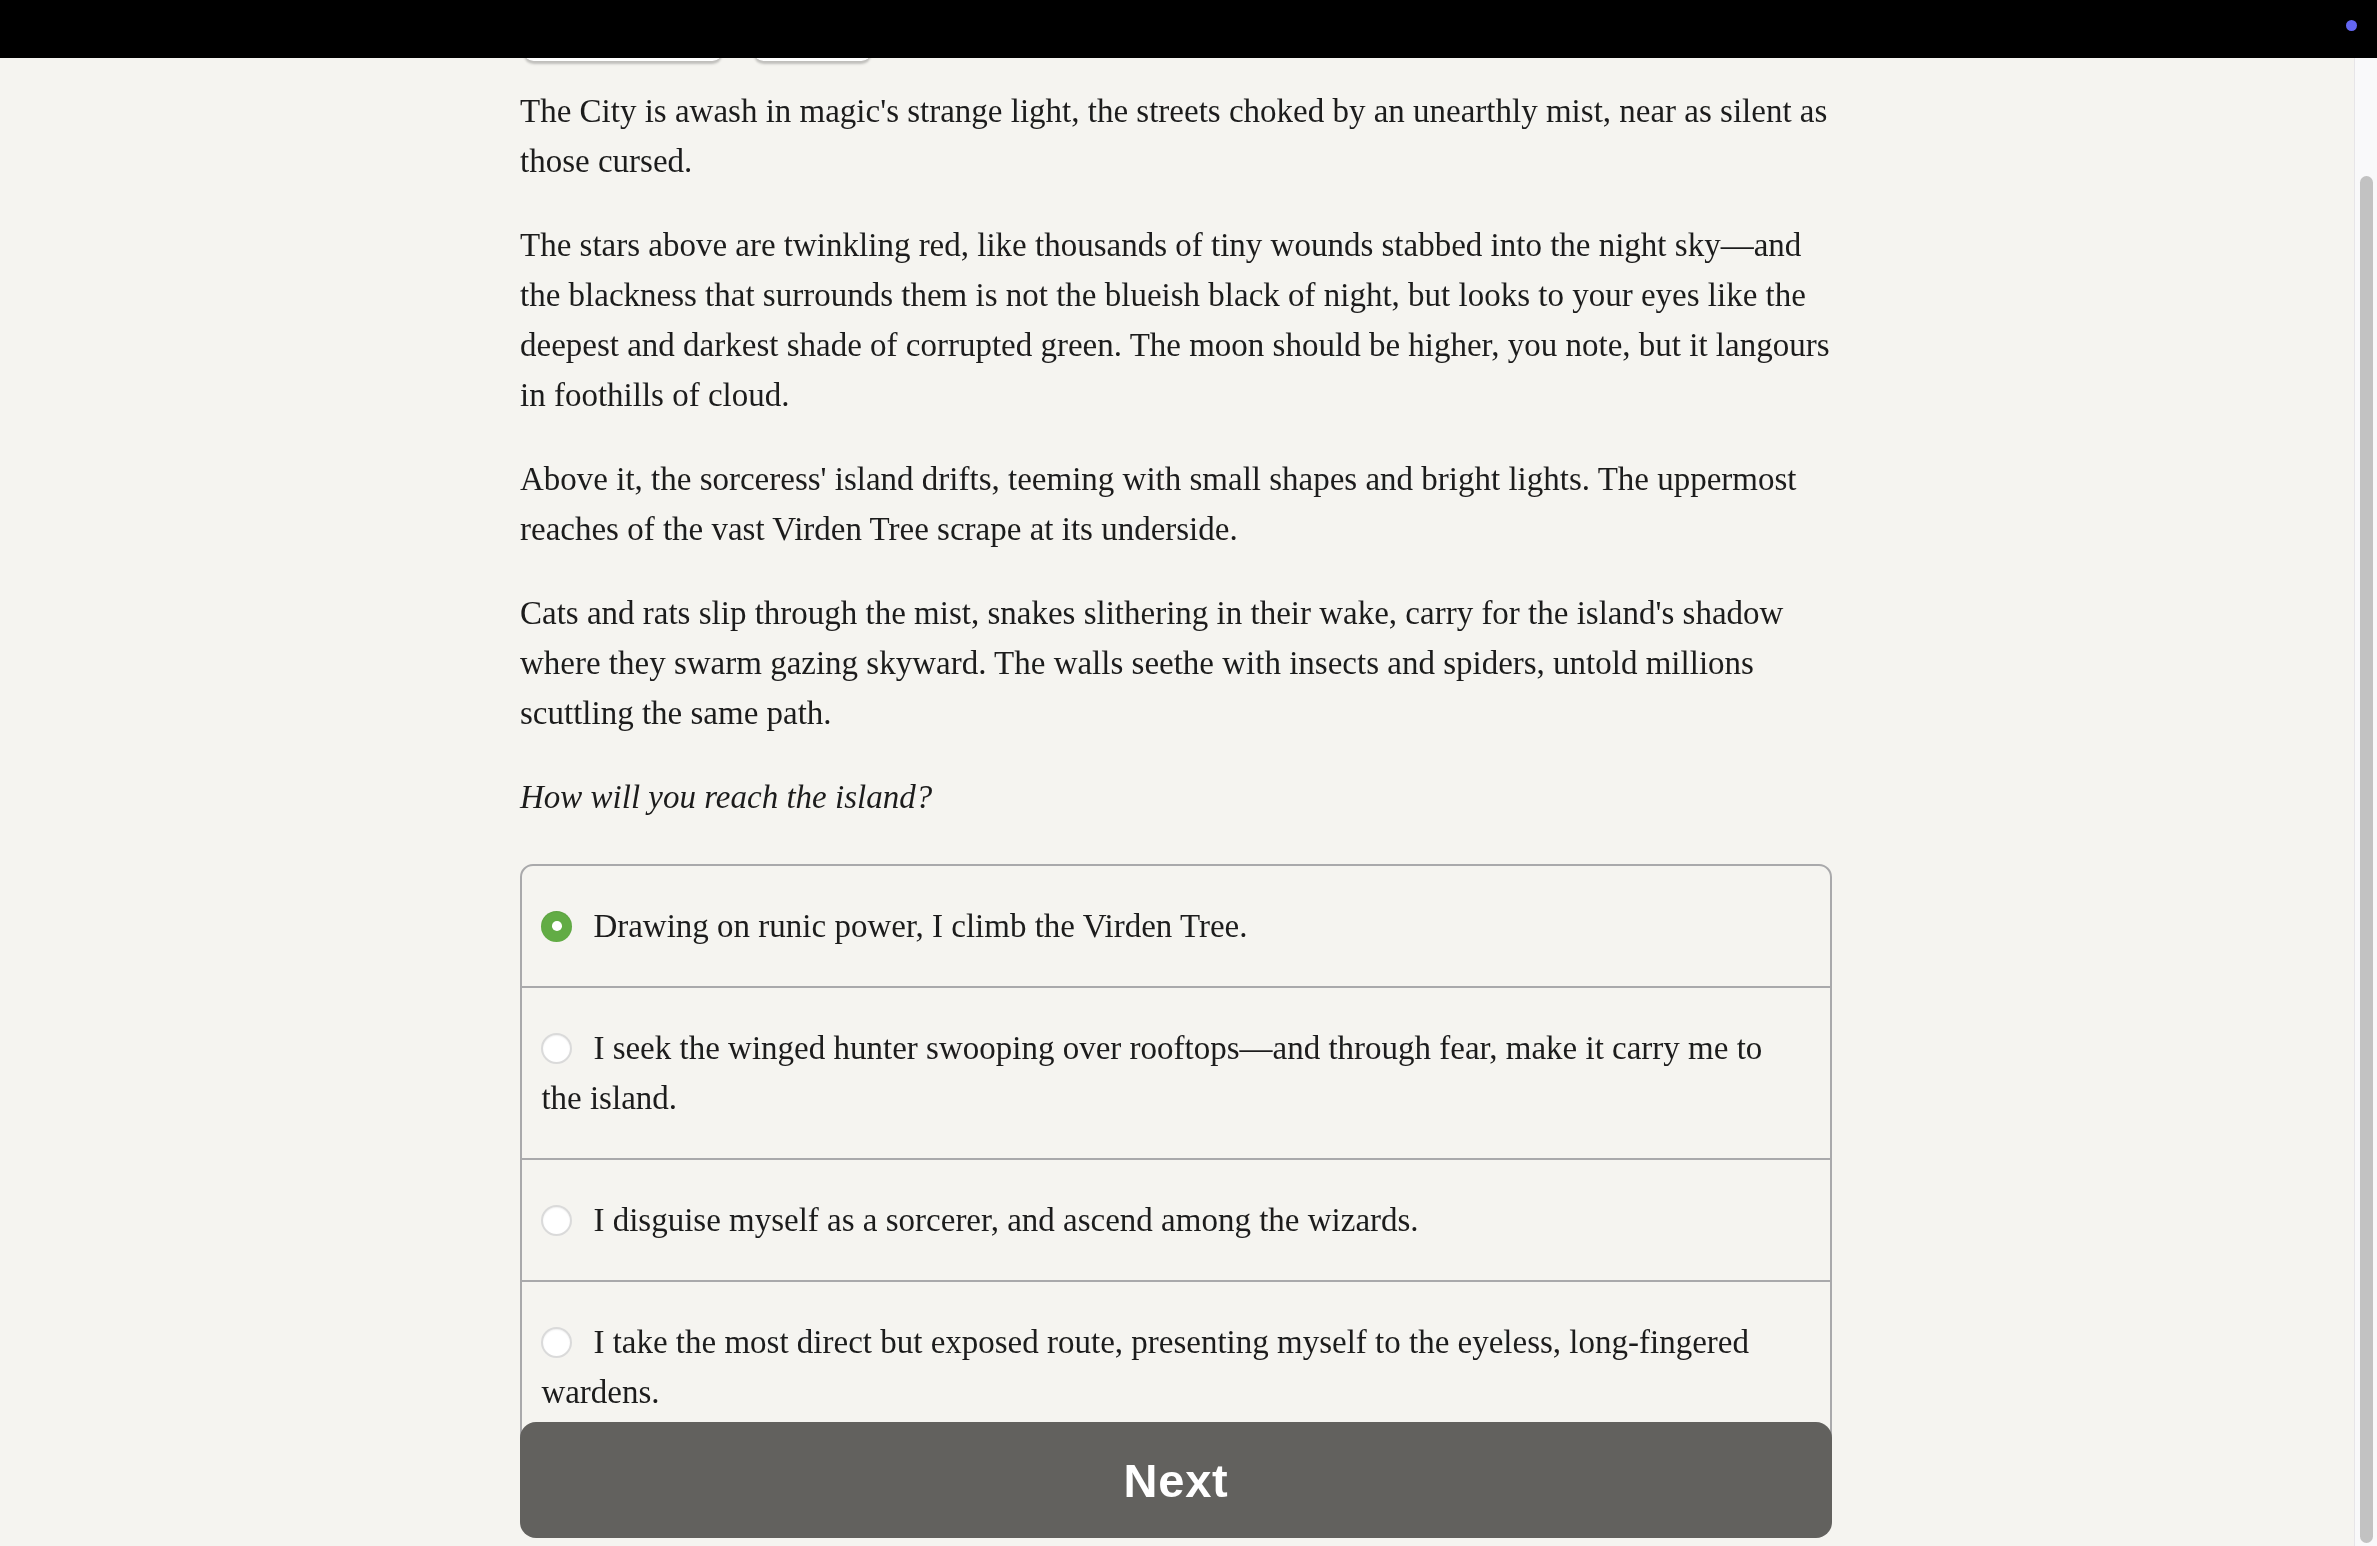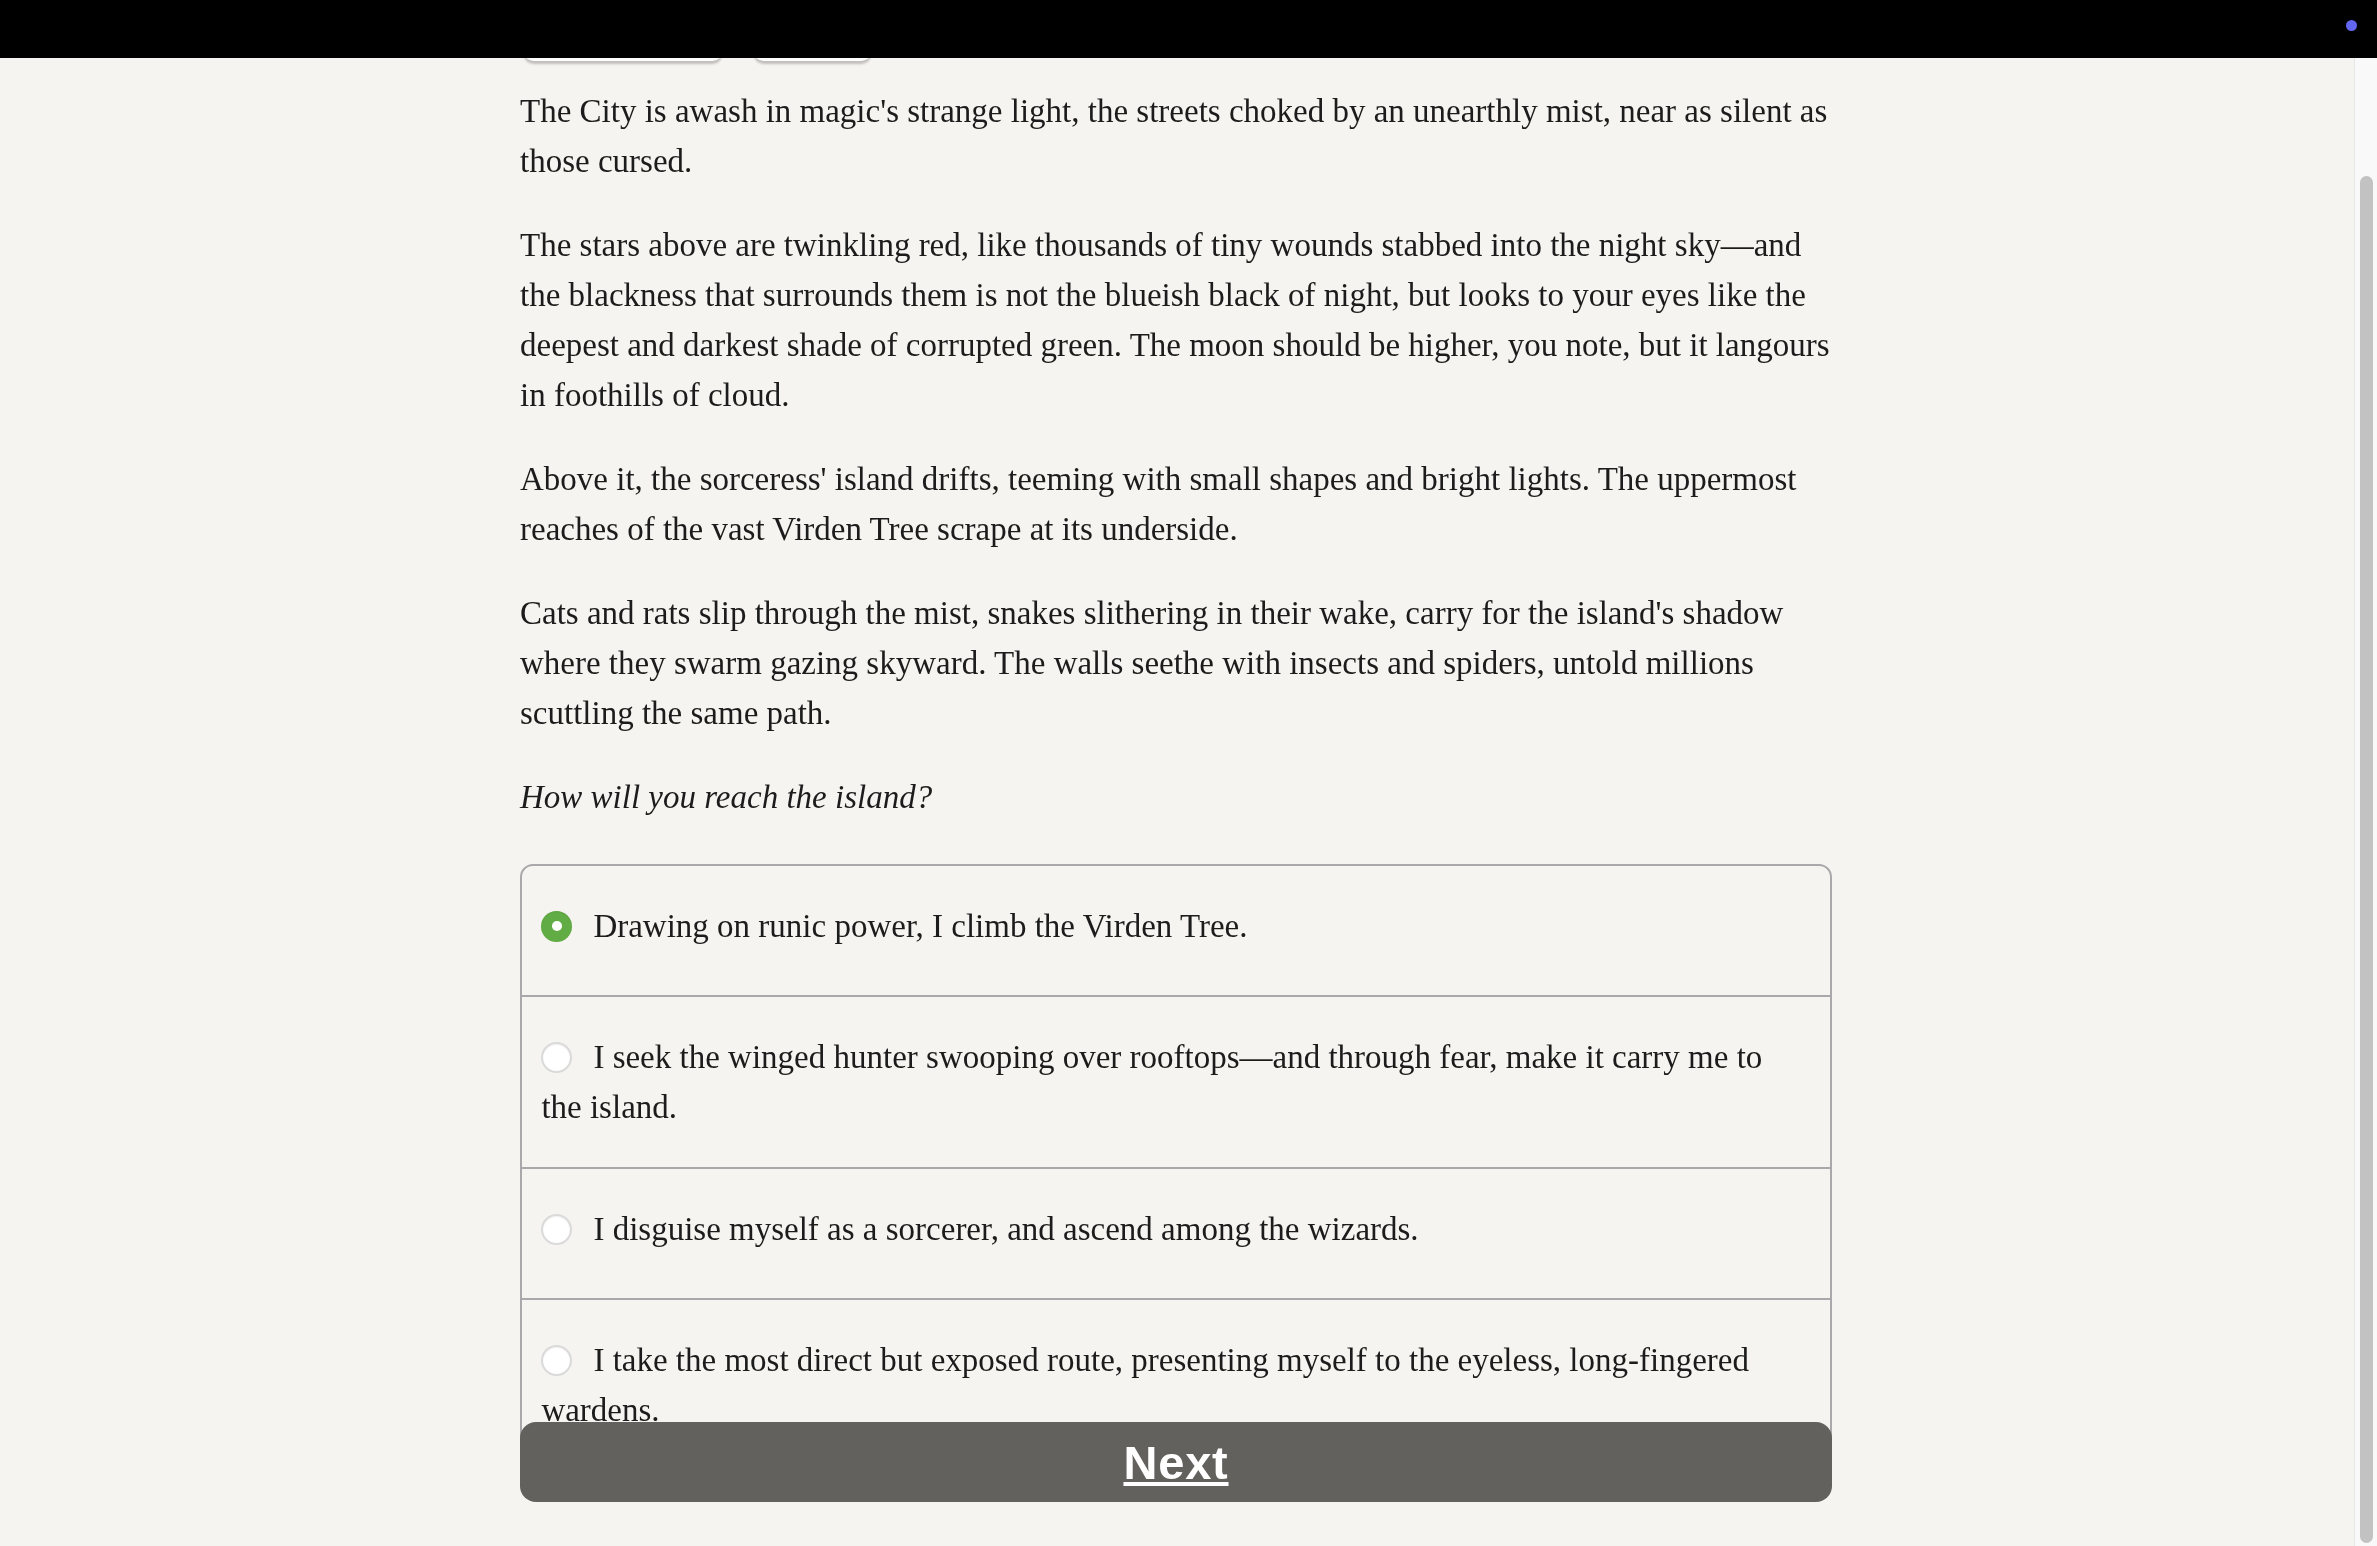--- a/index.html
+++ b/index.html
@@ -47,41 +47,41 @@
     border:2.4px solid #a9a9ab; border-radius:13px;
     background:#f5f4f0; overflow:hidden;
   }
   .option {
     display:block; position:relative; cursor:pointer;
     border-top:2.4px solid #a9a9ab;
     padding:35px 19.4px 35px 19.4px;
     font-size:33px; line-height:50px;
   }
   .option:first-child { border-top:none; }
-  .option.single { padding-top:35px; padding-bottom:44px; }
+  .option.single { padding-top:35px; padding-bottom:35px; }
   .radio {
     display:inline-block; width:31px; height:31px; border-radius:50%;
     box-sizing:border-box; vertical-align:-4.9px; margin-right:21px;
     background:#fff; border:2.4px solid #dadada;
     box-shadow:inset 0 0.8px 1.6px rgba(0,0,0,0.08);
   }
   .radio.checked {
     background:#62ac45; border:none; position:relative;
   }
   .radio.checked::after {
     content:""; position:absolute; left:10.5px; top:10.5px;
     width:9.7px; height:9.7px; border-radius:50%; background:#fff;
   }
 
   .next-btn {
-    position:absolute; left:520px; top:1422px; width:1312px; height:80px;
+    position:absolute; left:520px; top:1422px; width:1312px; height:116px;
     background:#62615e; border:none; border-radius:16px;
     color:#fff; font-family:"Liberation Sans", "DejaVu Sans", sans-serif;
     font-weight:bold; font-size:47px; letter-spacing:0.8px;
-    display:flex; align-items:center; justify-content:center; cursor:pointer;text-decoration:underline;
+    display:flex; align-items:center; justify-content:center; cursor:pointer;
   }
 </style>
 </head>
 <body>
 
 <div class="topbar">
   <span class="top-indicator"></span>
 </div>
 <div class="hidden-btn b1"></div>
 <div class="hidden-btn b2"></div>

